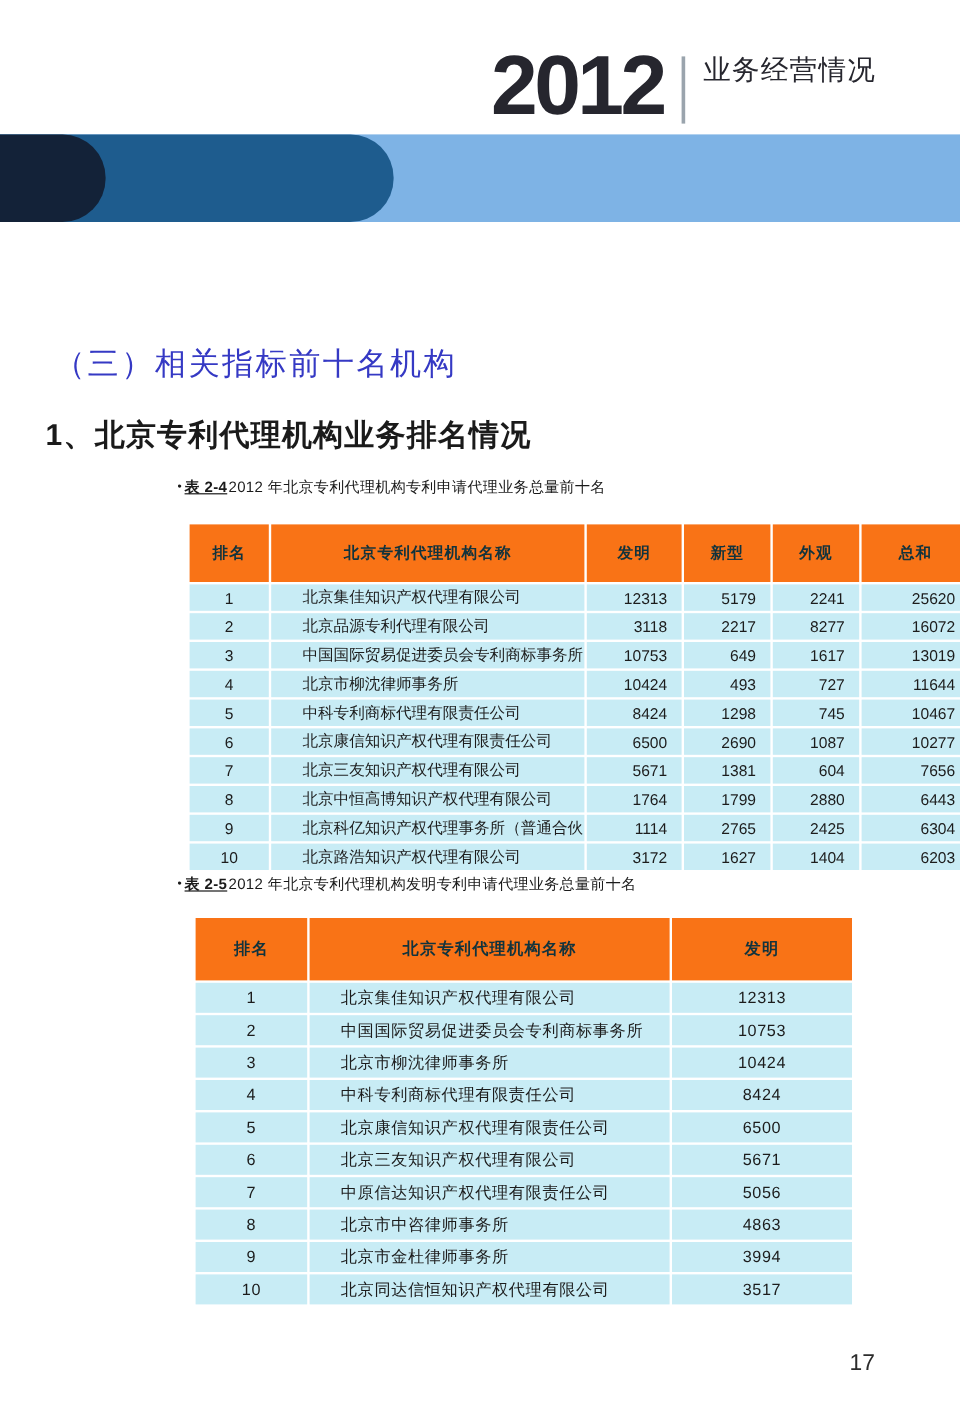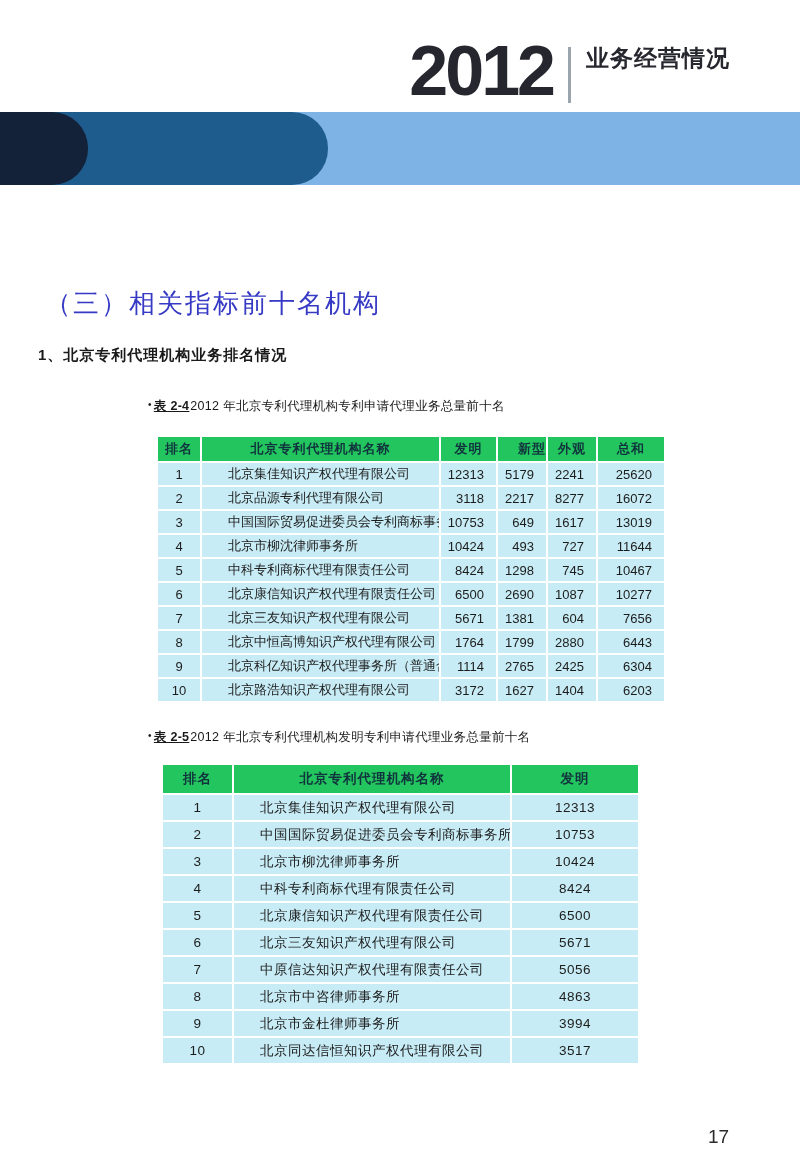--- a/index.html
+++ b/index.html
@@ -5,45 +5,45 @@
   html,body{margin:0;padding:0;}
   body{font-family:"Liberation Sans","DejaVu Sans",sans-serif;background:#ffffff;}
   .page{position:relative;width:800px;height:1174px;background:#ffffff;overflow:hidden;}
 
   
   .hdr-year{position:absolute;left:408px;top:36px;width:145px;text-align:right;
     font-size:70px;line-height:1;font-weight:800;letter-spacing:-3px;color:#26262e;}
   .hdr-divider{position:absolute;left:568px;top:47px;width:3px;height:56px;background:#9aa4ad;}
   .hdr-right{position:absolute;left:586px;top:44px;}
   .hdr-en{font-size:23px;font-weight:bold;color:#26262e;line-height:1.1;}
-  .hdr-zh{font-size:23px;font-weight:bold;color:#26262e;line-height:1.25;letter-spacing:1px;}
+  .hdr-zh{font-size:23px;font-weight:normal;color:#26262e;line-height:1.25;letter-spacing:1px;}
 
   
   .band{position:absolute;left:0;top:112px;width:800px;height:73px;background:#7eb3e5;}
   .band-pill-mid{position:absolute;left:0;top:0;width:328px;height:73px;background:#1e5c8e;
     border-radius:0 36px 36px 0;}
   .band-pill-navy{position:absolute;left:0;top:0;width:88px;height:73px;background:#132238;
     border-radius:0 36px 36px 0;}
 
   
   .sec-heading{position:absolute;left:45px;top:286px;font-size:26px;font-weight:normal;
     color:#3539c4;letter-spacing:2px;margin:0;}
-  .sub-heading{position:absolute;left:38px;top:346px;font-size:15px;font-weight:bold;
+  .sub-heading{position:absolute;left:38px;top:346px;font-size:25px;font-weight:bold;
     color:#1a1a1a;letter-spacing:1px;margin:0;}
 
   
   .tbl-caption{position:absolute;left:148px;font-size:12.5px;color:#1a1a1a;letter-spacing:0.3px;}
   .cap1{top:398px;} .cap2{top:729px;}
   .cap-bullet{font-size:10px;vertical-align:2px;margin-right:2px;}
   .cap-label{font-weight:bold;text-decoration:underline;margin-right:1px;}
 
   
   table{position:absolute;border-collapse:separate;border-spacing:2px;table-layout:fixed;}
-  th{background:#22c55e;color:#11333d;font-weight:bold;font-size:13px;text-align:center;
-     letter-spacing:1px;padding:0;}
+  th{background:#f97316;color:#11333d;font-weight:bold;font-size:13px;text-align:center;
+     letter-spacing:1px;padding:12px;}
   td{background:#c8ecf5;color:#1c1c1c;padding:0;overflow:hidden;white-space:nowrap;}
   .al-center{text-align:center;}
   .al-left{text-align:left;padding-left:26px;}
   .al-right{text-align:right;padding-right:12px;}
 
   #table1{left:156px;top:435px;width:480px;}
   #table1 th{height:24px;}
   #table1 td{height:22px;font-size:13px;}
 
   #table2{left:161px;top:763px;width:475px;}
@@ -75,21 +75,21 @@
   <div class="tbl-caption cap1">
     <span class="cap-bullet">•</span><span class="cap-label">表 2-4</span><span>2012 年北京专利代理机构专利申请代理业务总量前十名</span>
   </div>
 
   <table id="table1">
       <thead>
         <tr>
           <th style="width: 42px;">排名</th>
           <th style="width: 237px;">北京专利代理机构名称</th>
           <th style="width: 55px;">发明</th>
-          <th style="width: 48px; text-align: right;">新型</th>
+          <th style="width: 48px;">新型</th>
           <th style="width: 48px;">外观</th>
           <th style="width: 66px;">总和</th>
         </tr>
       </thead>
       <tbody>
         <tr>
           <td class="al-center">1</td>
           <td class="al-left">北京集佳知识产权代理有限公司</td>
           <td class="al-right">12313</td>
           <td class="al-right">5179</td>

